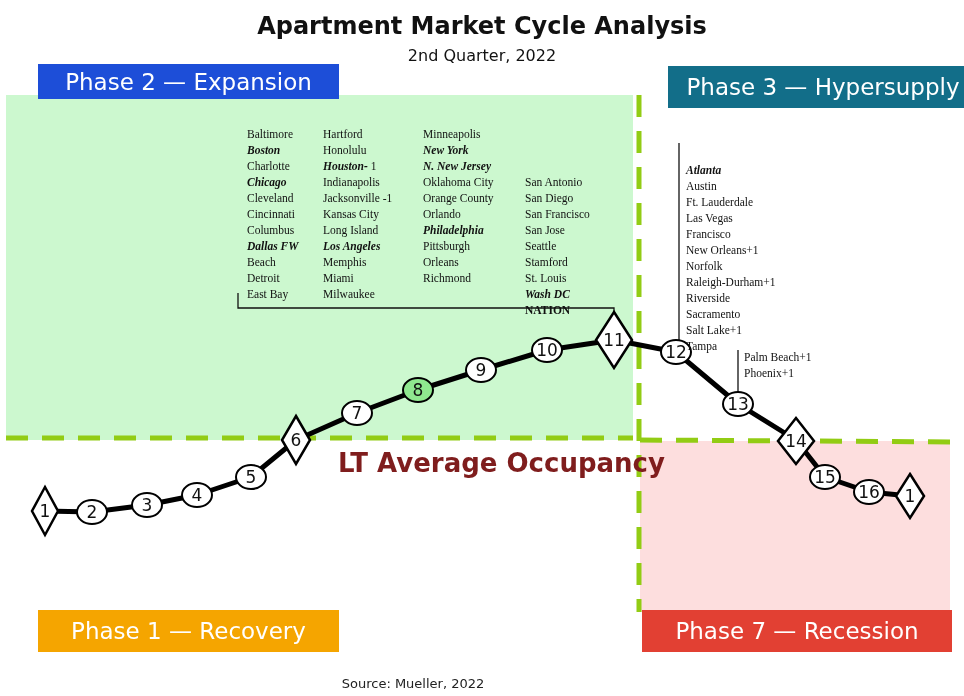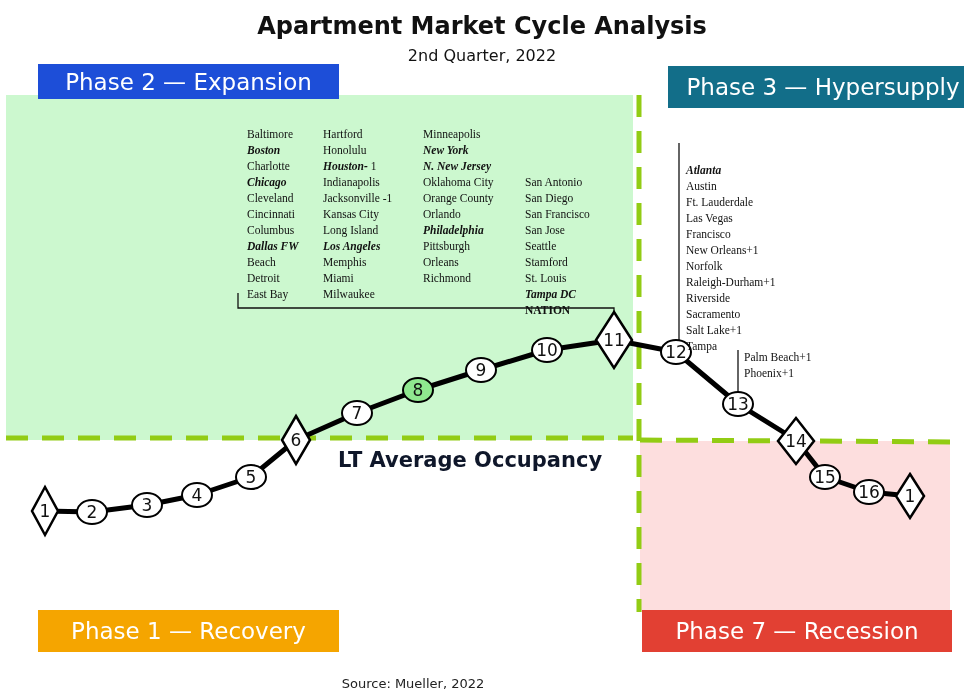--- a/index.html
+++ b/index.html
@@ -13,21 +13,21 @@
     .zone-expansion { left: 6px; top: 95px; width: 627px; height: 345px; background: #ccf8cf; }
     .zone-recession { left: 640px; top: 441px; width: 310px; height: 171px; background: #fddede; }
     .phase-label { position: absolute; color: #ffffff; font-family: "DejaVu Sans", sans-serif;
                    font-size: 23px; display: flex; align-items: center; justify-content: center;
                    white-space: nowrap; }
     .phase-2 { left: 38px; top: 64px; width: 301px; height: 35px; background: #1d4ed8; }
     .phase-3 { left: 668px; top: 66px; width: 310px; height: 42px; background: #126e89; }
     .phase-1 { left: 38px; top: 610px; width: 301px; height: 42px; background: #f5a500; }
     .phase-4 { left: 642px; top: 610px; width: 310px; height: 42px; background: #e24033; }
     .lt-label { position: absolute; left: 338px; top: 448px; font-family: "DejaVu Sans", sans-serif;
-                font-weight: bold; font-size: 21px; color: #0f172a; white-space: nowrap; }
+                font-weight: bold; font-size: 26px; color: #7f1d1d; white-space: nowrap; }
     .source { position: absolute; left: 0; width: 826px; top: 676px; text-align: center;
               font-family: "DejaVu Sans", sans-serif; font-size: 13px; color: #222; }
     .city-col { position: absolute; font-family: "Liberation Serif", serif; font-size: 11.5px;
                 line-height: 16px; color: #111; white-space: nowrap; }
     .city-col .b { font-weight: bold; font-style: italic; }
     .city-col .bn { font-weight: bold; }
     svg.overlay { position: absolute; left: 0; top: 0; }
     .node-text { font-family: "DejaVu Sans", sans-serif; font-size: 17px; fill: #111; }
   </style>
 </head>
@@ -173,21 +173,21 @@
 </div>
 
 <div class="city-col" style="left:525px; top:126px;margin-top:48px;">
   <div>San Antonio</div>
   <div>San Diego</div>
   <div>San Francisco</div>
   <div>San Jose</div>
   <div>Seattle</div>
   <div>Stamford</div>
   <div>St. Louis</div>
-  <div class="b">Tampa DC</div>
+  <div class="b">Wash DC</div>
   <div class="bn">NATION</div>
 </div>
 
 <div class="city-col" style="left:686px; top:139px;margin-top:23px;">
   <div class="b">Atlanta</div>
   <div>Austin</div>
   <div>Ft. Lauderdale</div>
   <div>Las Vegas</div>
   <div>Francisco</div>
   <div>New Orleans+1</div>

